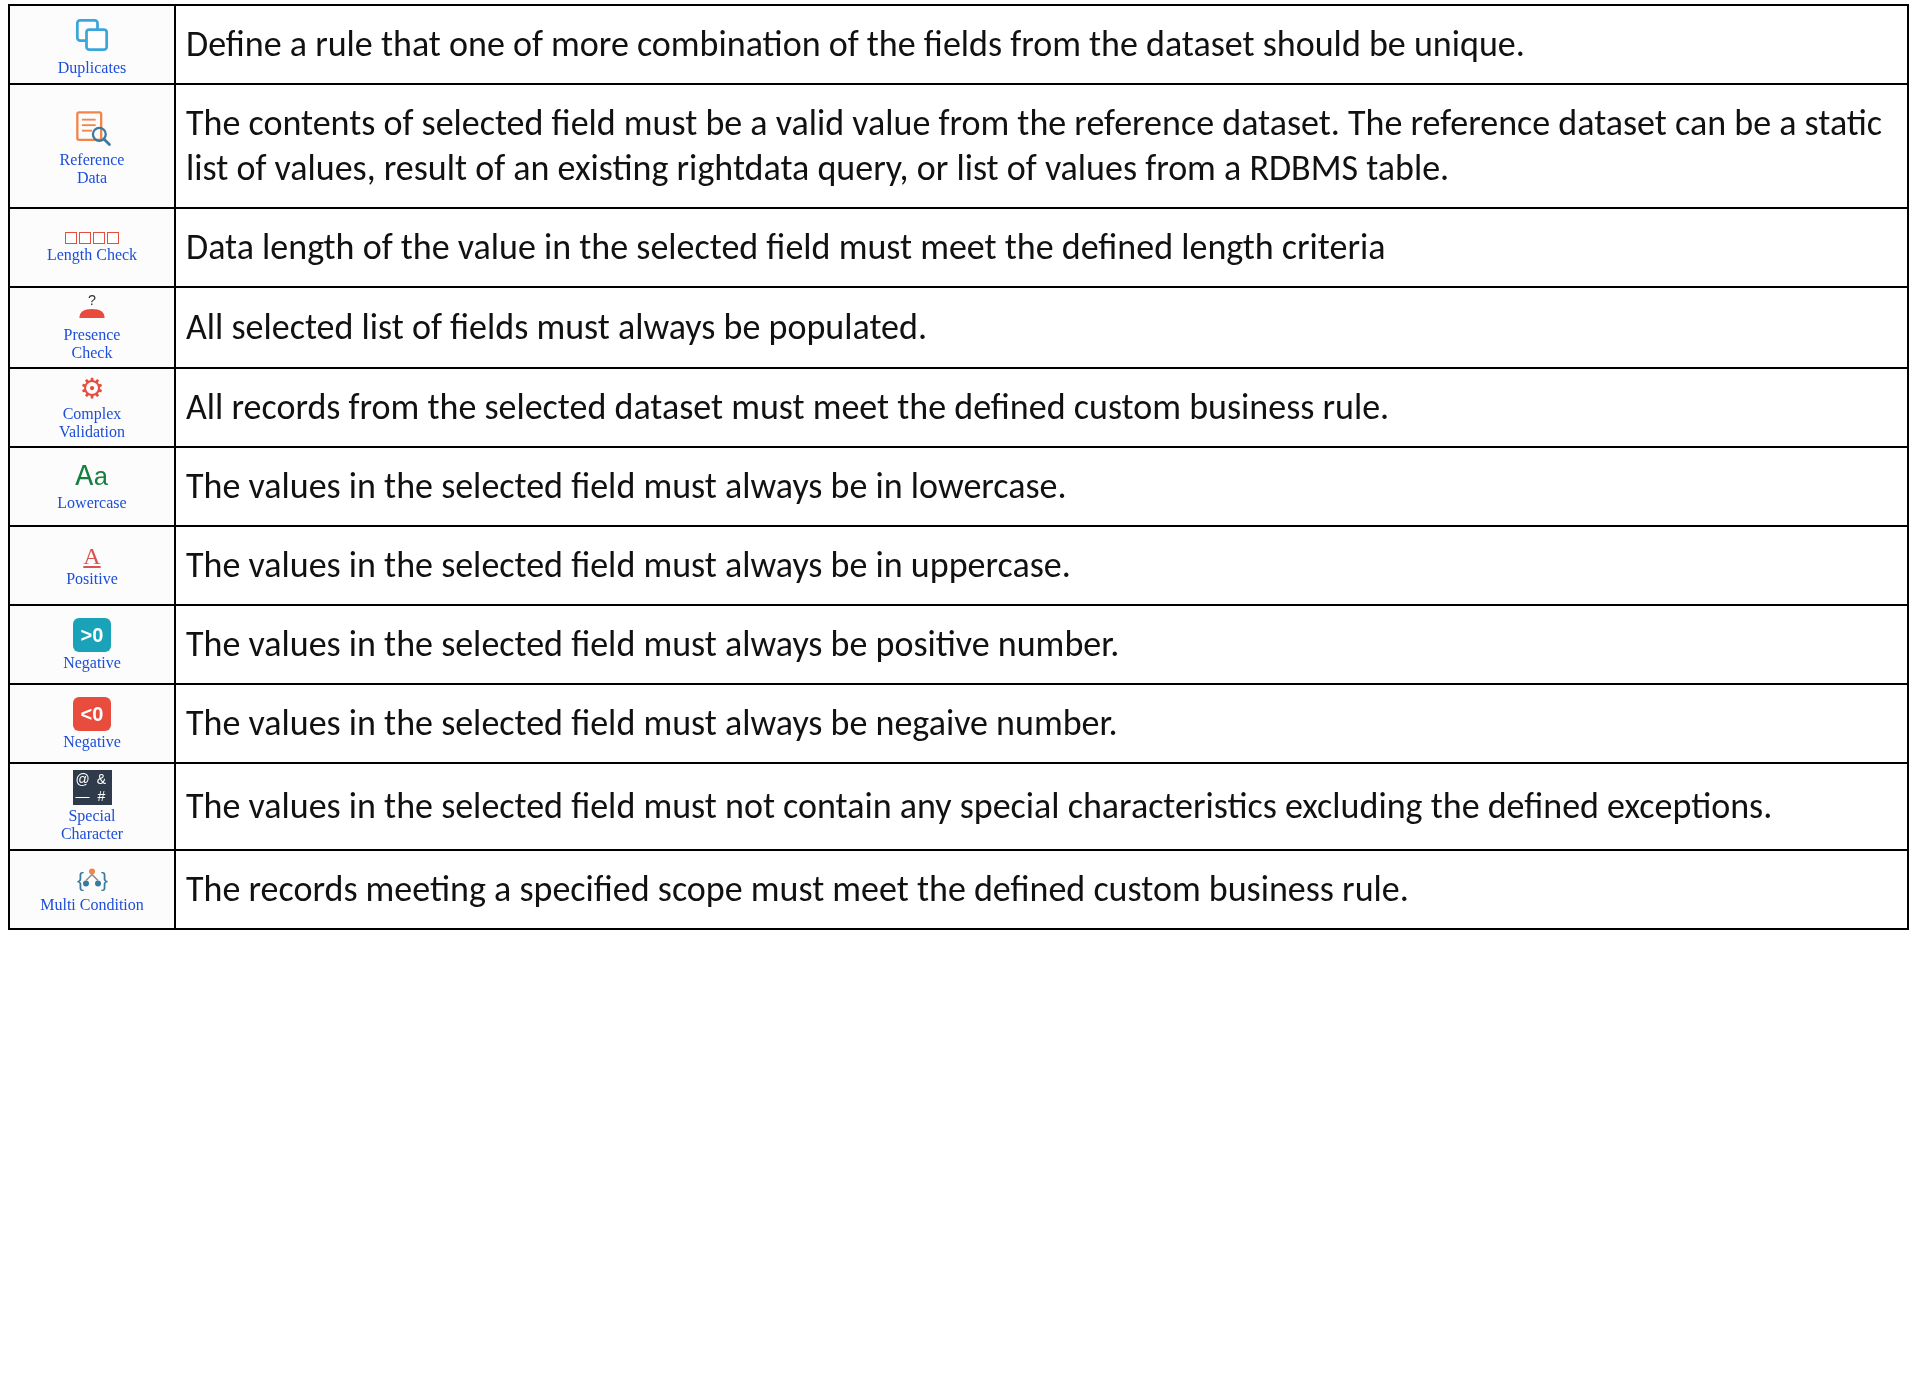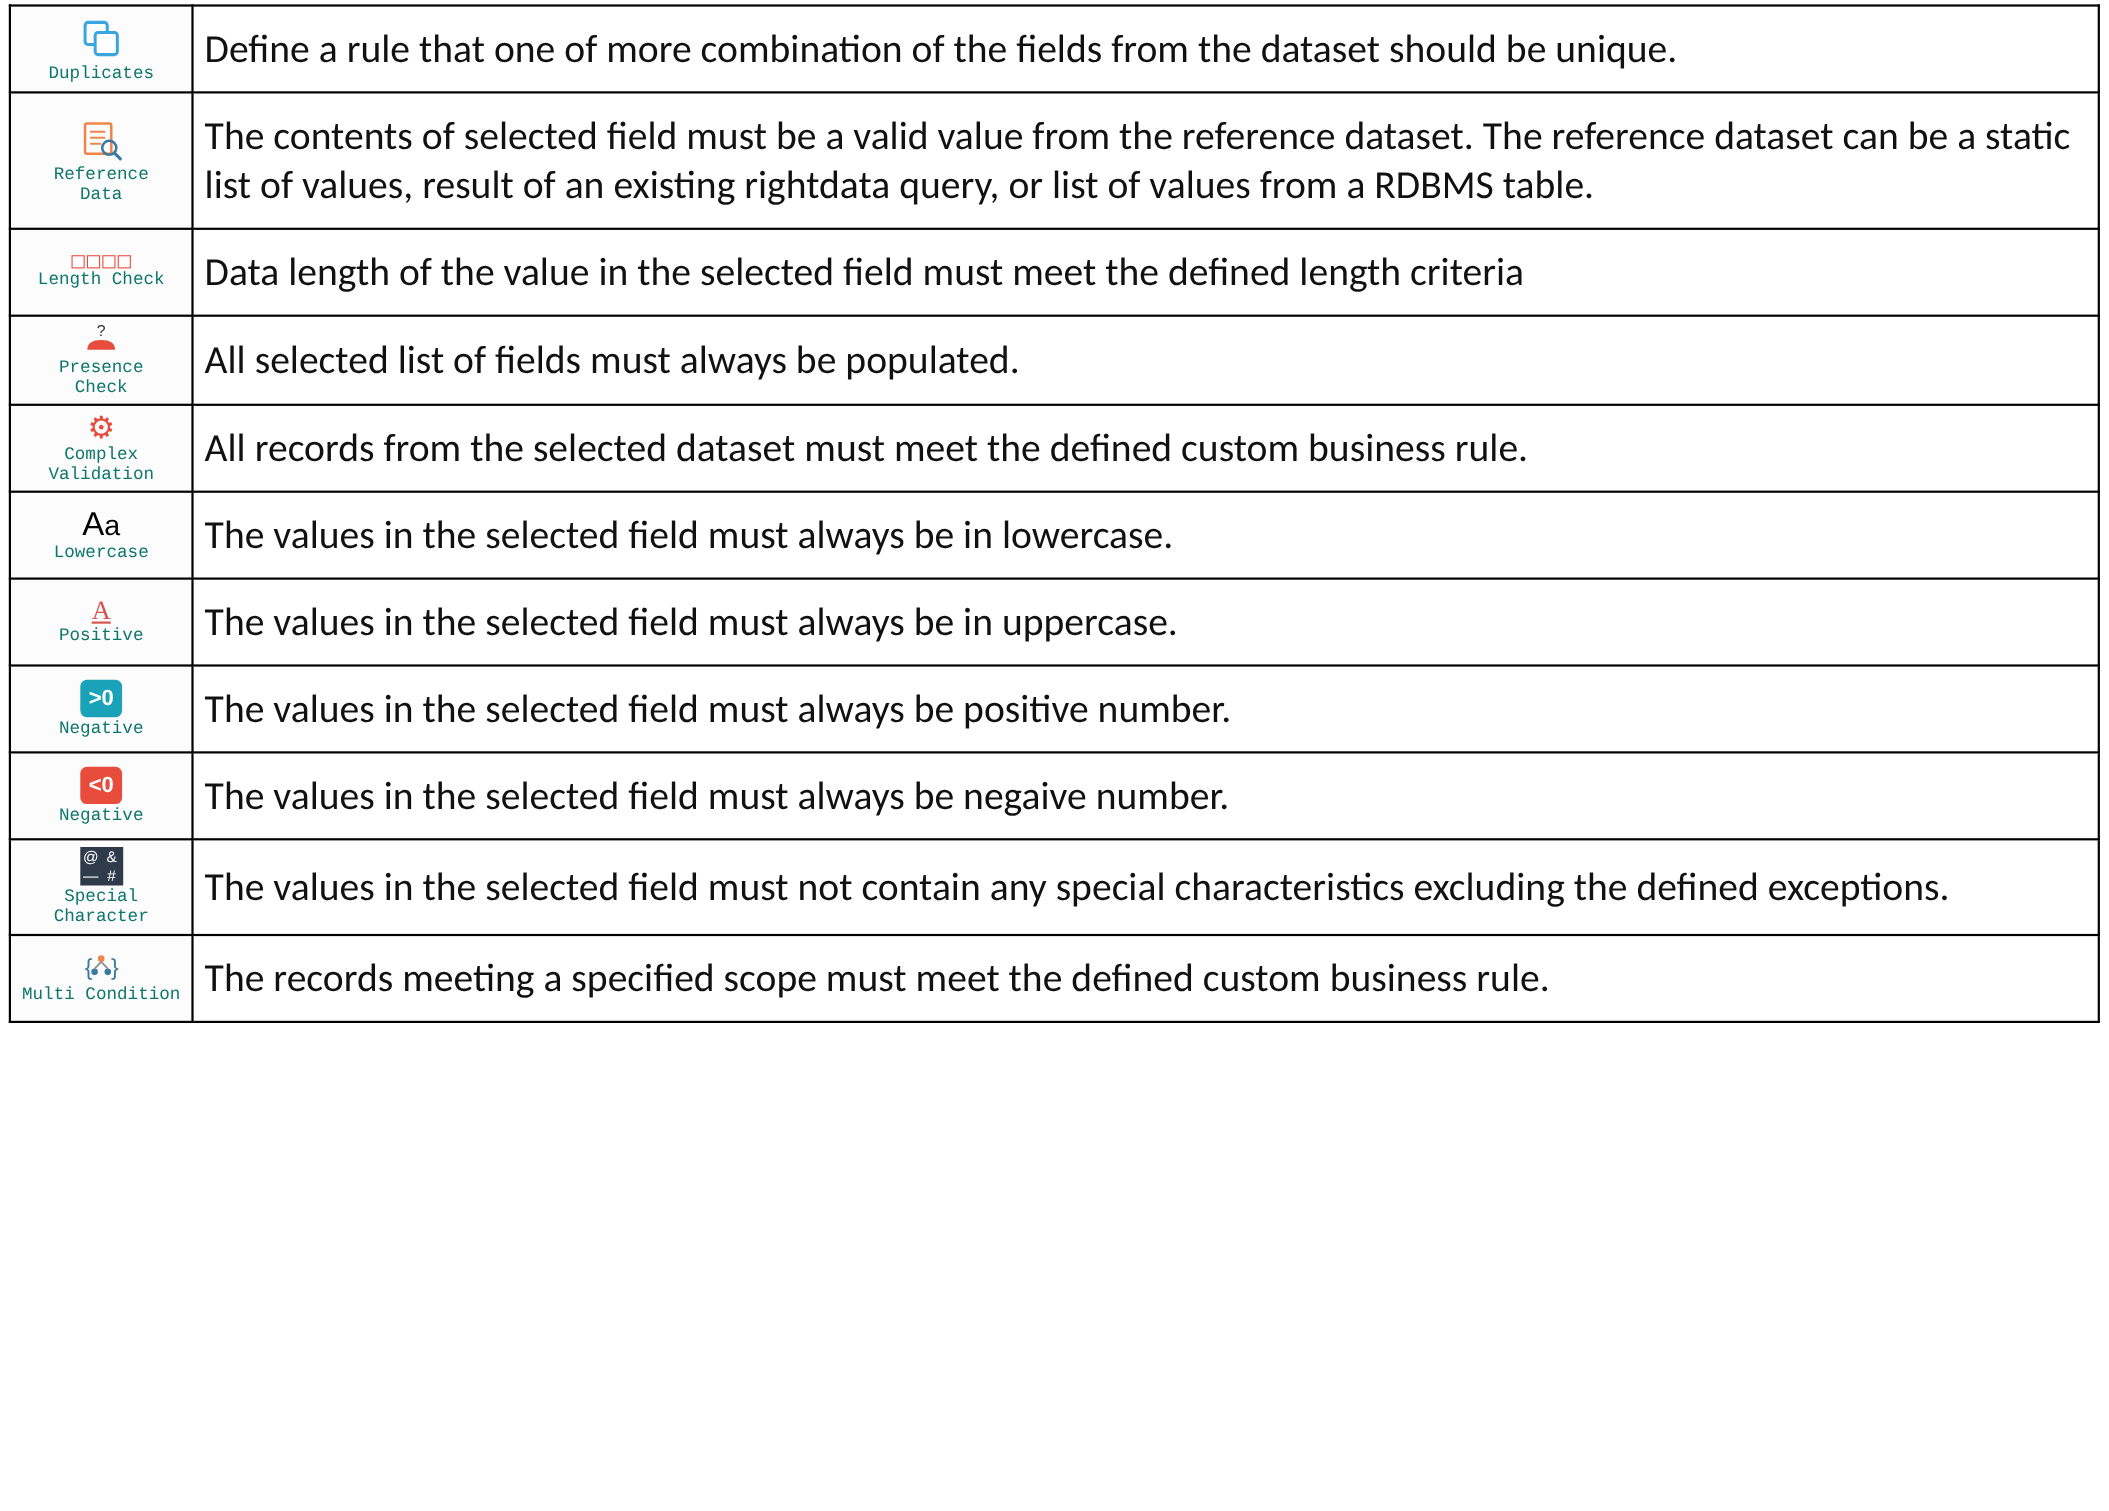--- a/index.html
+++ b/index.html
@@ -35,22 +35,22 @@
   .icon-box {
     display: flex;
     flex-direction: column;
     align-items: center;
     justify-content: center;
     gap: 2px;
   }
   .icon-label {
     font-size: 16px;
     line-height: 1.1;
-    color: #0f766e;
-    font-family: Liberation Mono, monospace;
+    color: #1d4ed8;
+    font-family: Liberation Serif, serif;
     white-space: pre-line;
     text-align: center;
   }
   .icon-svg {
     width: 44px;
     height: 44px;
     display: block;
   }
   .icon-svg-sm {
     width: 36px;
@@ -64,23 +64,23 @@
     width: 38px;
     height: 34px;
     border-radius: 6px;
     font-weight: 700;
     font-size: 20px;
     font-family: Arial, sans-serif;
   }
   .badge-red   { background:#e74c3c; color:#fff; }
   .badge-teal  { background:#1aa3b8; color:#fff; }
   .aa-lower {
-    font-family: Liberation Sans, sans-serif;
+    font-family: Liberation Mono, monospace;
     font-size: 26px;
-    color:#000000;
+    color:#15803d;
     line-height: 1;
   }
   .aa-lower .big { font-size: 30px; }
   .aa-upper {
     font-family: "Times New Roman", serif;
     font-size: 24px;
     color:#d9534f;
     text-decoration: underline;
     line-height: 1;
   }

